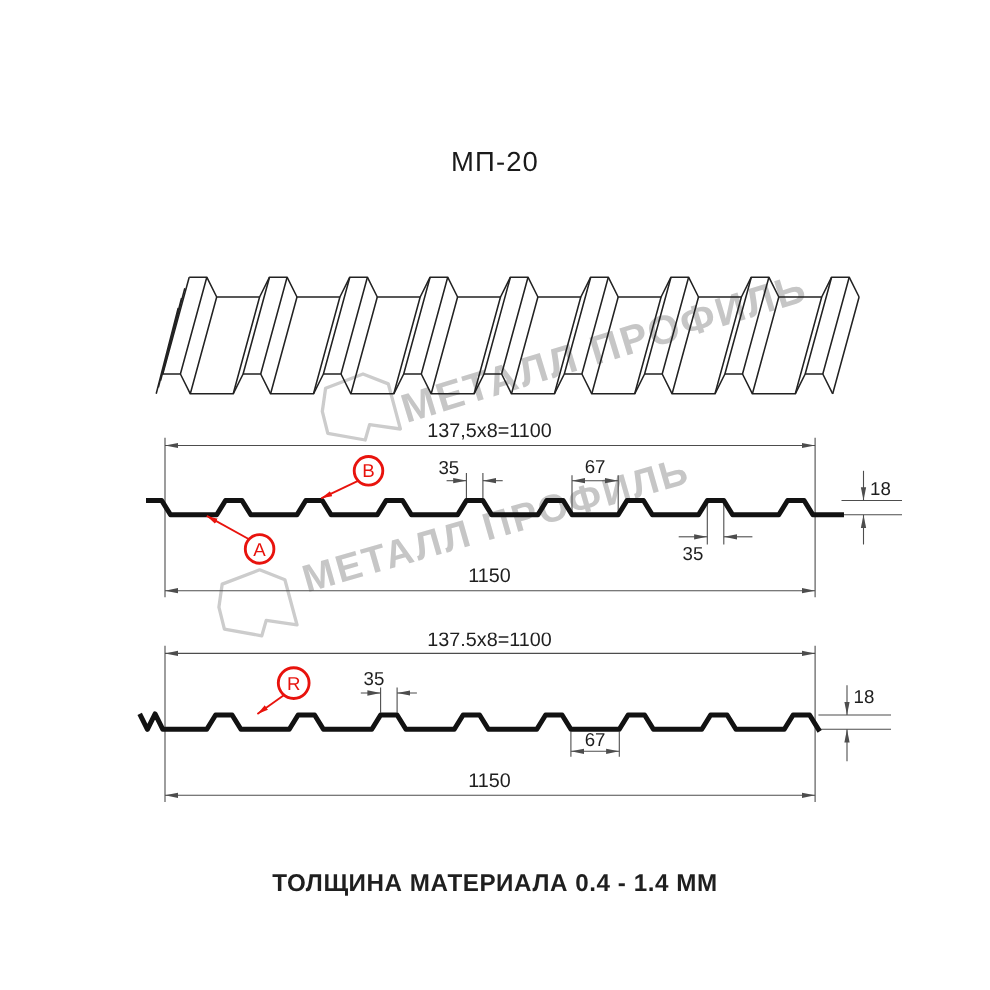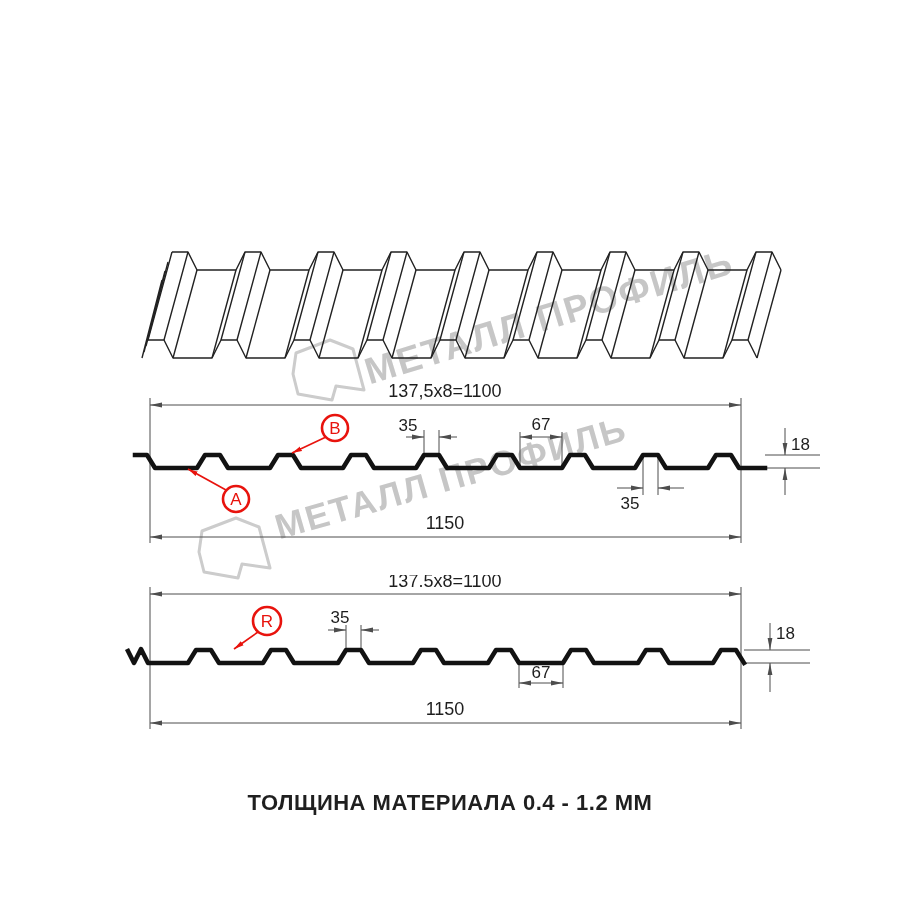--- a/index.html
+++ b/index.html
@@ -36,20 +36,21 @@
   <svg class="abs" style="left:290px;top:338px;" width="80" height="64" viewBox="0 0 80 64">
     <polygon class="logo" points="3,36 6,15 40,2 63,11 74,52 46,48 42,62 8,56"></polygon>
   </svg>
   <div class="abs wm-text" id="wm1-text">МЕТАЛЛ ПРОФИЛЬ</div>
 
   <svg class="abs" style="left:196px;top:516px;" width="80" height="64" viewBox="0 0 80 64">
     <polygon class="logo" points="3,36 6,15 40,2 63,11 74,52 46,48 42,62 8,56"></polygon>
   </svg>
   <div class="abs wm-text" id="wm2-text">МЕТАЛЛ ПРОФИЛЬ</div>
 
+  <div class="abs subtitle">МП-20</div>
 
   <svg class="abs" style="left:138px;top:222px;" width="648" height="140" viewBox="0 0 648 140">
 
     <path class="sheetline" d="M34,30 L50,30 L59,48 L98,48 L107,30 L123,30 L132,48 L171,48 L180,30 L196,30 L205,48 L244,48 L253,30 L269,30 L278,48 L317,48 L326,30 L342,30 L351,48 L390,48 L399,30 L415,30 L424,48 L463,48 L472,30 L488,30 L497,48 L536,48 L545,30 L561,30 L570,48 L609,48 L618,30 L634,30 L643,48"></path>
 
     <path class="sheetline" d="M10,118 L26,118 L35,136 L74,136 L83,118 L99,118 L108,136 L147,136 L156,118 L172,118 L181,136 L220,136 L229,118 L245,118 L254,136 L293,136 L302,118 L318,118 L327,136 L366,136 L375,118 L391,118 L400,136 L439,136 L448,118 L464,118 L473,136 L512,136 L521,118 L537,118 L546,136 L585,136 L594,118 L610,118 L619,136"></path>
 
     <path class="sheetline" d="M10,118 L34,30 M26,118 L50,30 M83,118 L107,30 M99,118 L123,30 M156,118 L180,30 M172,118 L196,30 M229,118 L253,30 M245,118 L269,30 M302,118 L326,30 M318,118 L342,30 M375,118 L399,30 M391,118 L415,30 M448,118 L472,30 M464,118 L488,30 M521,118 L545,30 M537,118 L561,30 M594,118 L618,30 M610,118 L634,30"></path>
 
     <path class="sheetline" d="M35,136 L59,48 M74,136 L98,48 M108,136 L132,48 M147,136 L171,48 M181,136 L205,48 M220,136 L244,48 M254,136 L278,48 M293,136 L317,48 M327,136 L351,48 M366,136 L390,48 M400,136 L424,48 M439,136 L463,48 M473,136 L497,48 M512,136 L536,48 M546,136 L570,48 M585,136 L609,48 M619,136 L643,48"></path>
@@ -129,15 +130,15 @@
     <line class="thin" x1="650" y1="117" x2="650" y2="88" marker-end="url(#arrD)"></line>
     <text class="dimtxt" x="656" y="64">18</text>
 
     <path class="profile" d="M8,76 L14,88 L21,74 L28,88 L68,88 L76,75 L91,75 L99,88 L143,88 L151,75 L166,75 L174,88 L218,88 L226,75 L241,75 L249,88 L293,88 L301,75 L316,75 L324,88 L368,88 L376,75 L391,75 L399,88 L443,88 L451,75 L466,75 L474,88 L518,88 L526,75 L541,75 L549,88 L593,88 L601,75 L616,75 L624,88"></path>
 
     <circle class="redcirc" cx="147" cy="46" r="14"></circle>
     <text class="callout" x="147" y="52" text-anchor="middle">R</text>
     <line class="red" x1="138" y1="57" x2="114" y2="74" marker-end="url(#arrR)"></line>
   </svg>
 
-  <div class="abs footer">ТОЛЩИНА МАТЕРИАЛА 0.4 - 1.2 ММ</div>
+  <div class="abs footer">ТОЛЩИНА МАТЕРИАЛА 0.4 - 1.4 ММ</div>
 
 </div>
 
 </body></html>

